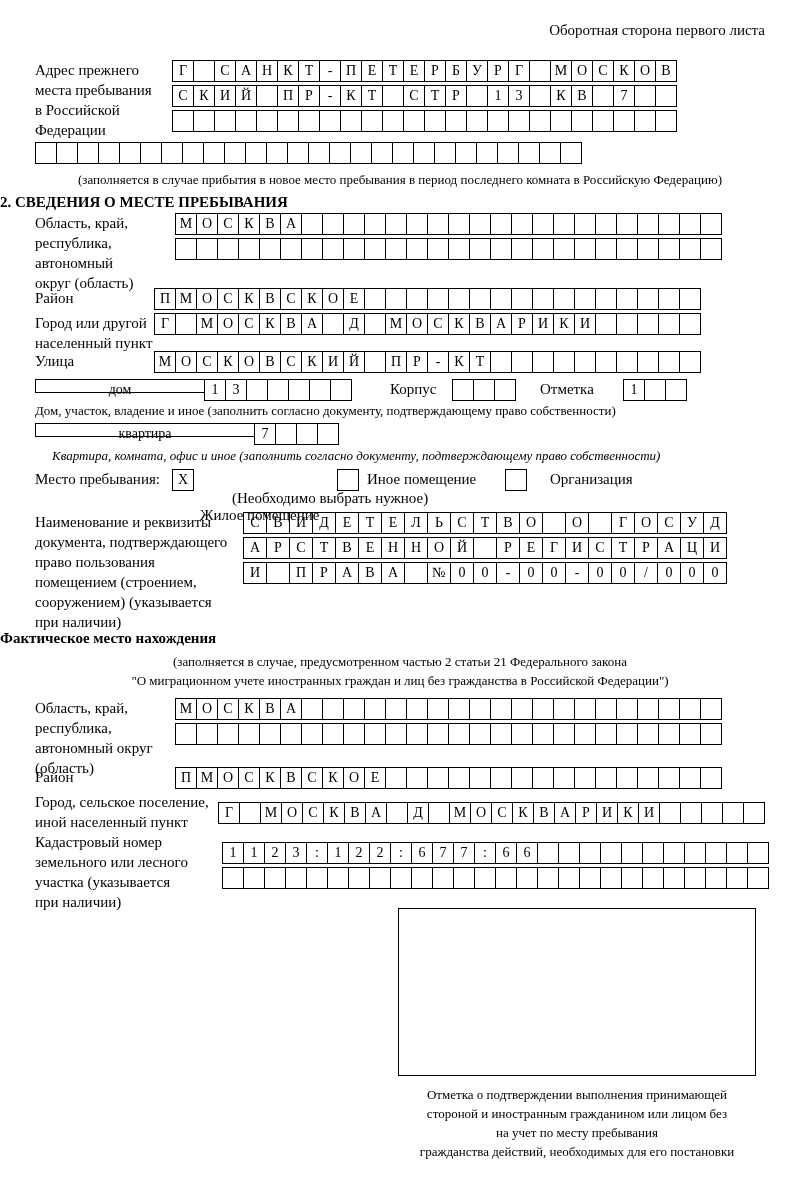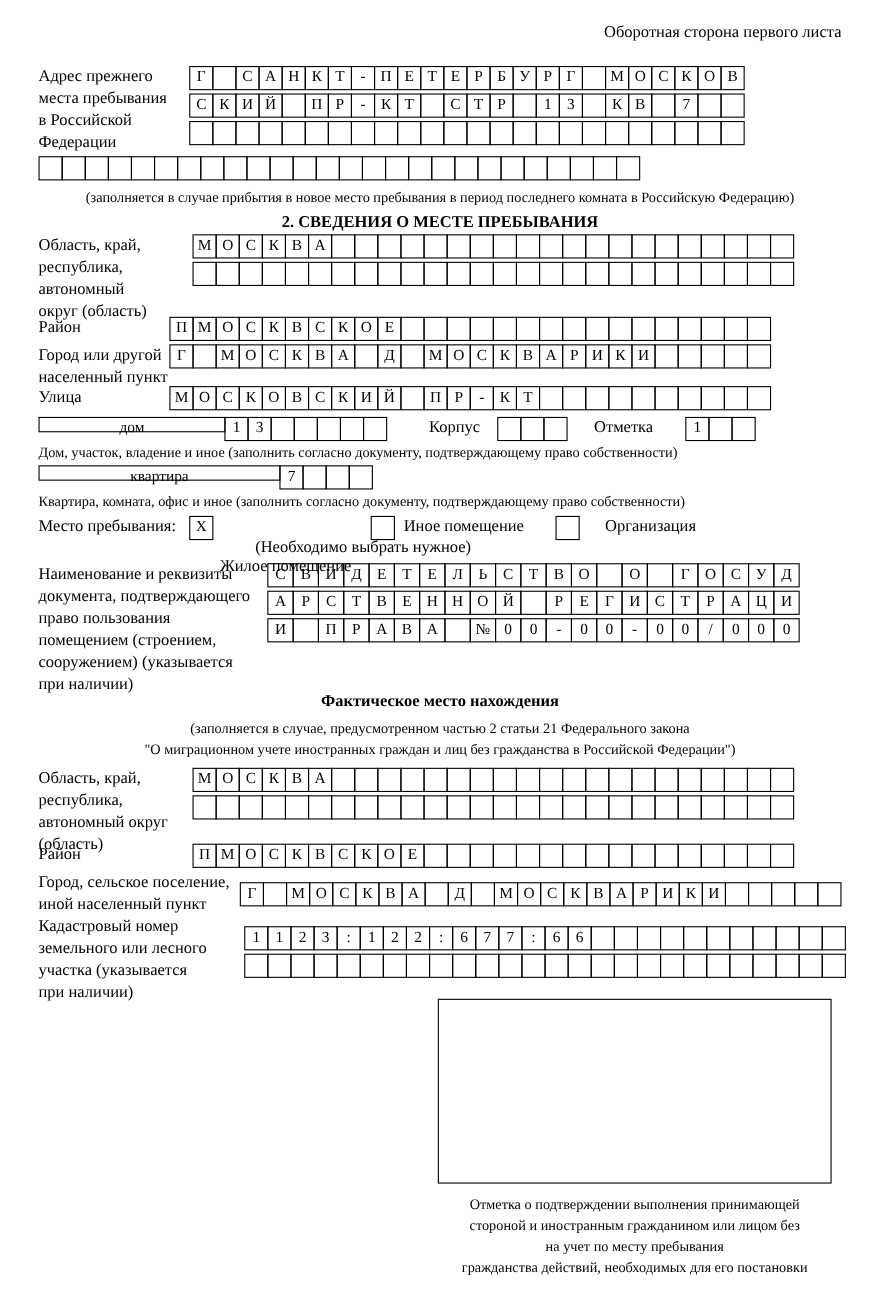--- a/index.html
+++ b/index.html
@@ -30,21 +30,21 @@
   .lbl {
     position: absolute;
     font-size: 15px;
     line-height: 20px;
     white-space: pre-line;
   }
   .bold-center {
     position: absolute;
     font-size: 15px;
     font-weight: bold;
-    text-align: center;
+    text-align: left;
     width: 100%;
     left: 0;
   }
   .row {
     position: absolute;
     display: flex;
   }
   .cell {
     width: 22px;
     height: 22px;
@@ -387,21 +387,21 @@
 
   <div class="note" style="left:35px; top:403px;">Дом, участок, владение и иное (заполнить согласно документу, подтверждающему право собственности)</div>
 
   <div class="wide-box" style="position:absolute; left:35px; top:423px; width:220px;">квартира</div>
   <div class="row" id="s2-flat" style="left:254px; top:423px;">
       <div class="cell">7</div>
       <div class="cell"></div>
       <div class="cell"></div>
       <div class="cell"></div>
     </div>
-  <div class="note" style="left:35px; top:448px;">Квартира, комната, офис и иное (заполнить согласно документу, подтверждающему право собственности)</div>
+  <div class="note" style="left:52px; top:448px;font-style:italic;">Квартира, комната, офис и иное (заполнить согласно документу, подтверждающему право собственности)</div>
 
   <div class="lbl" style="left:35px; top:469px;">Место пребывания:</div>
   <div class="cell" style="position:absolute; left:172px; top:469px;">X</div>
   <div class="lbl" style="left:200px; top:469px;margin-top:36px;">Жилое помещение</div>
   <div class="cell" style="position:absolute; left:337px; top:469px;"></div>
   <div class="lbl" style="left:367px; top:469px;">Иное помещение</div>
   <div class="cell" style="position:absolute; left:505px; top:469px;"></div>
   <div class="lbl" style="left:550px; top:469px;">Организация</div>
   <div class="lbl" style="left:232px; top:488px;">(Необходимо выбрать нужное)</div>
 

